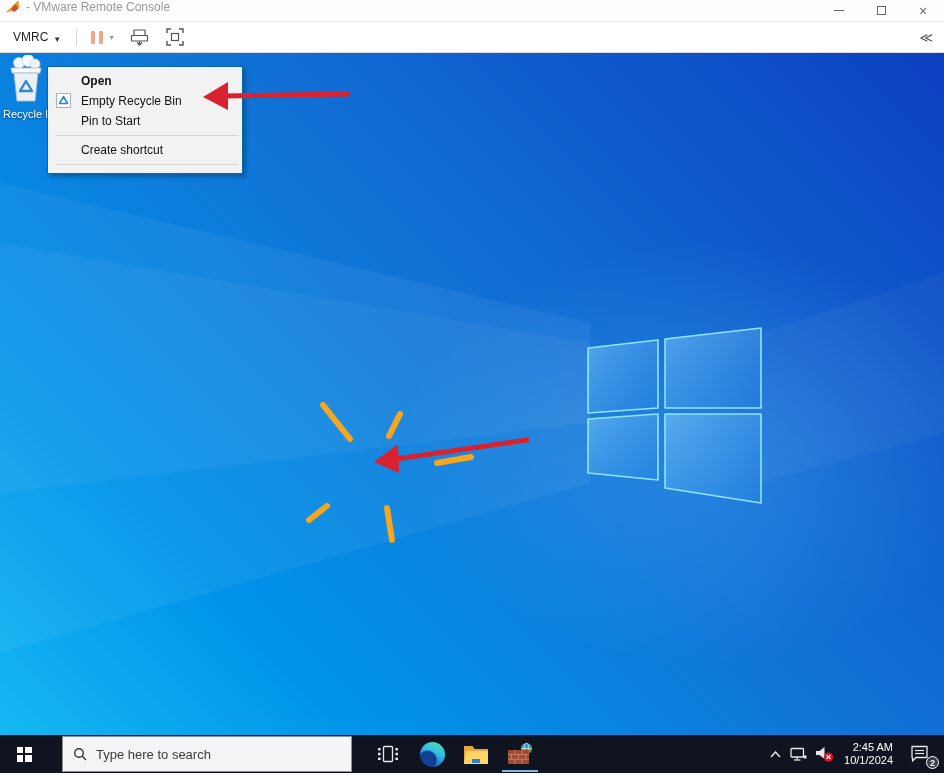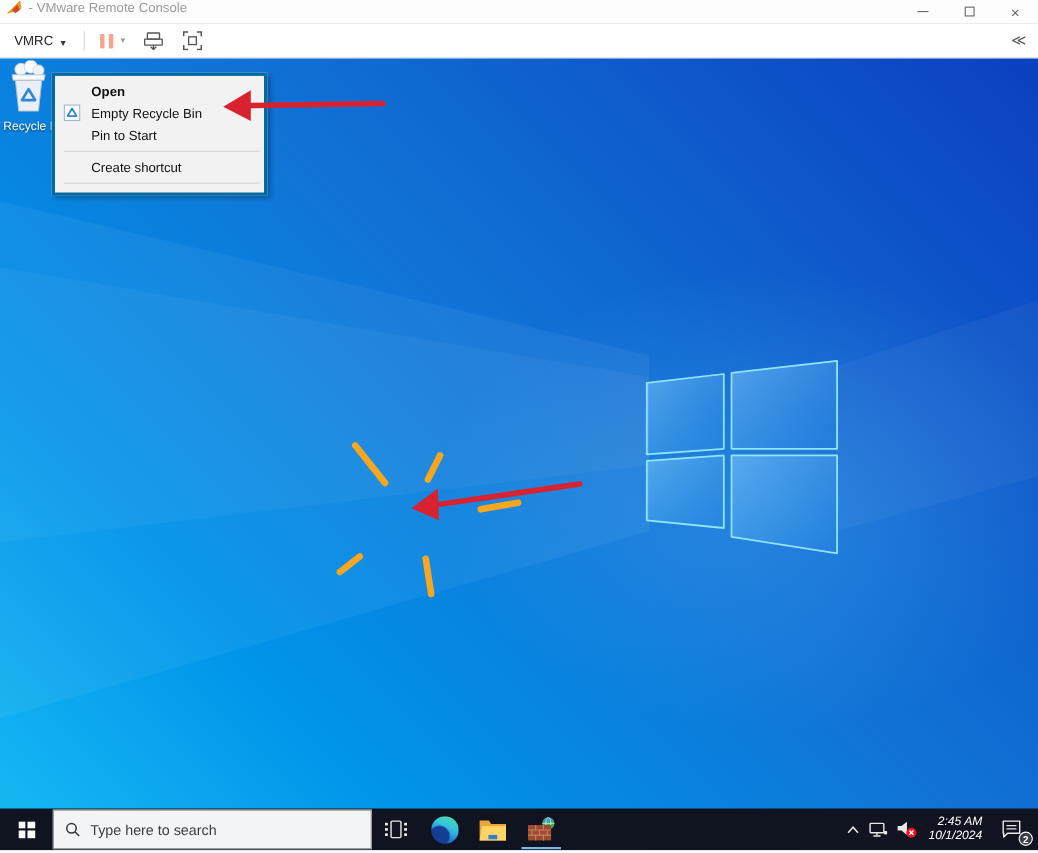--- a/index.html
+++ b/index.html
@@ -46,50 +46,50 @@
 
   .win-logo { position:absolute; left:583px; top:267px; }
 
   
   .recycle-bin { position:absolute; left:2px; top:2px; width:48px; text-align:center; }
   .recycle-bin .label { margin-top:1px; width:45px; overflow:hidden; white-space:nowrap;
     font-size:11px; color:#fff; text-shadow:0 1px 2px rgba(0,0,0,0.55); text-align:left; padding-left:1px; }
 
   
   .context-menu { position:absolute; left:47px; top:13px; width:196px;
-    background:#f2f2f2; border:3px solid #0369a1; box-shadow:3px 3px 4px rgba(0,0,0,0.25);
+    background:#f2f2f2; border:1px solid #0369a1; box-shadow:3px 3px 4px rgba(0,0,0,0.25);
     padding:4px 0; font-size:12px; color:#111; }
   .menu-item { position:relative; height:20px; line-height:20px; padding-left:33px; white-space:nowrap; }
   .menu-item.bold { font-weight:bold; }
   .menu-item .mi-icon { position:absolute; left:8px; top:2px; width:15px; height:15px;
     border:1px solid #9fb6ca; background:#fff; display:flex; align-items:center; justify-content:center; }
   .menu-sep { height:1px; background:#d6d6d6; margin:4px 4px 4px 8px; }
 
   .annot { position:absolute; inset:0; pointer-events:none; }
 
   
   .taskbar { position:absolute; left:0; bottom:0; width:944px; height:38px;
     background:#0f1420; display:flex; align-items:stretch; }
   .tb-start { width:48px; display:flex; align-items:center; justify-content:center; }
   .start-logo { width:15px; height:15px; display:grid; grid-template-columns:1fr 1fr; gap:1.5px; }
   .start-logo i { background:#fff; }
   .tb-search { width:290px; background:#f3f4f5; border:1px solid #8f8f8f;
-    display:flex; align-items:center; margin:1px 0; padding:0 10px; gap:9px; }
+    display:flex; align-items:center; margin:1px 14px; padding:0 10px; gap:9px; }
   .tb-search input { border:none; outline:none; background:transparent; font-size:13px;
     color:#222; width:220px; font-family:"Liberation Sans","DejaVu Sans",sans-serif; }
   .tb-search input::placeholder { color:#3c3c3c; opacity:1; }
   .task-slot { width:44px; display:flex; align-items:center; justify-content:center; position:relative; }
   .edge-circle { width:25px; height:25px; border-radius:50%;
     background:
       radial-gradient(circle at 30% 72%, #123f93 0 34%, rgba(18,63,147,0) 40%),
       linear-gradient(205deg, #4fe0a6 2%, #35c3e0 38%, #1e78d2 72%, #15489c 100%); }
   .active-underline { position:absolute; left:4px; bottom:1px; width:36px; height:2.5px; background:#7ab8e8; }
   .tray { display:flex; align-items:center; margin-left:auto; padding-right:4px; }
   .tray-item { display:flex; align-items:center; justify-content:center; height:100%; position:relative; }
-  .tray-clock { text-align:right; font-size:11px; color:#fff; line-height:13px; padding:0 7px 0 6px;font-style:italic; }
+  .tray-clock { text-align:right; font-size:11px; color:#fff; line-height:13px; padding:0 7px 0 6px; }
   .badge-2 { position:absolute; right:1px; bottom:4px; width:13px; height:13px; border-radius:50%;
     background:#3a3f4a; border:1px solid #fff; color:#fff; font-size:9px; font-weight:bold;
     display:flex; align-items:center; justify-content:center; }
 </style>
 </head>
 <body>
 
 <div class="window">
 
   <div class="titlebar">

